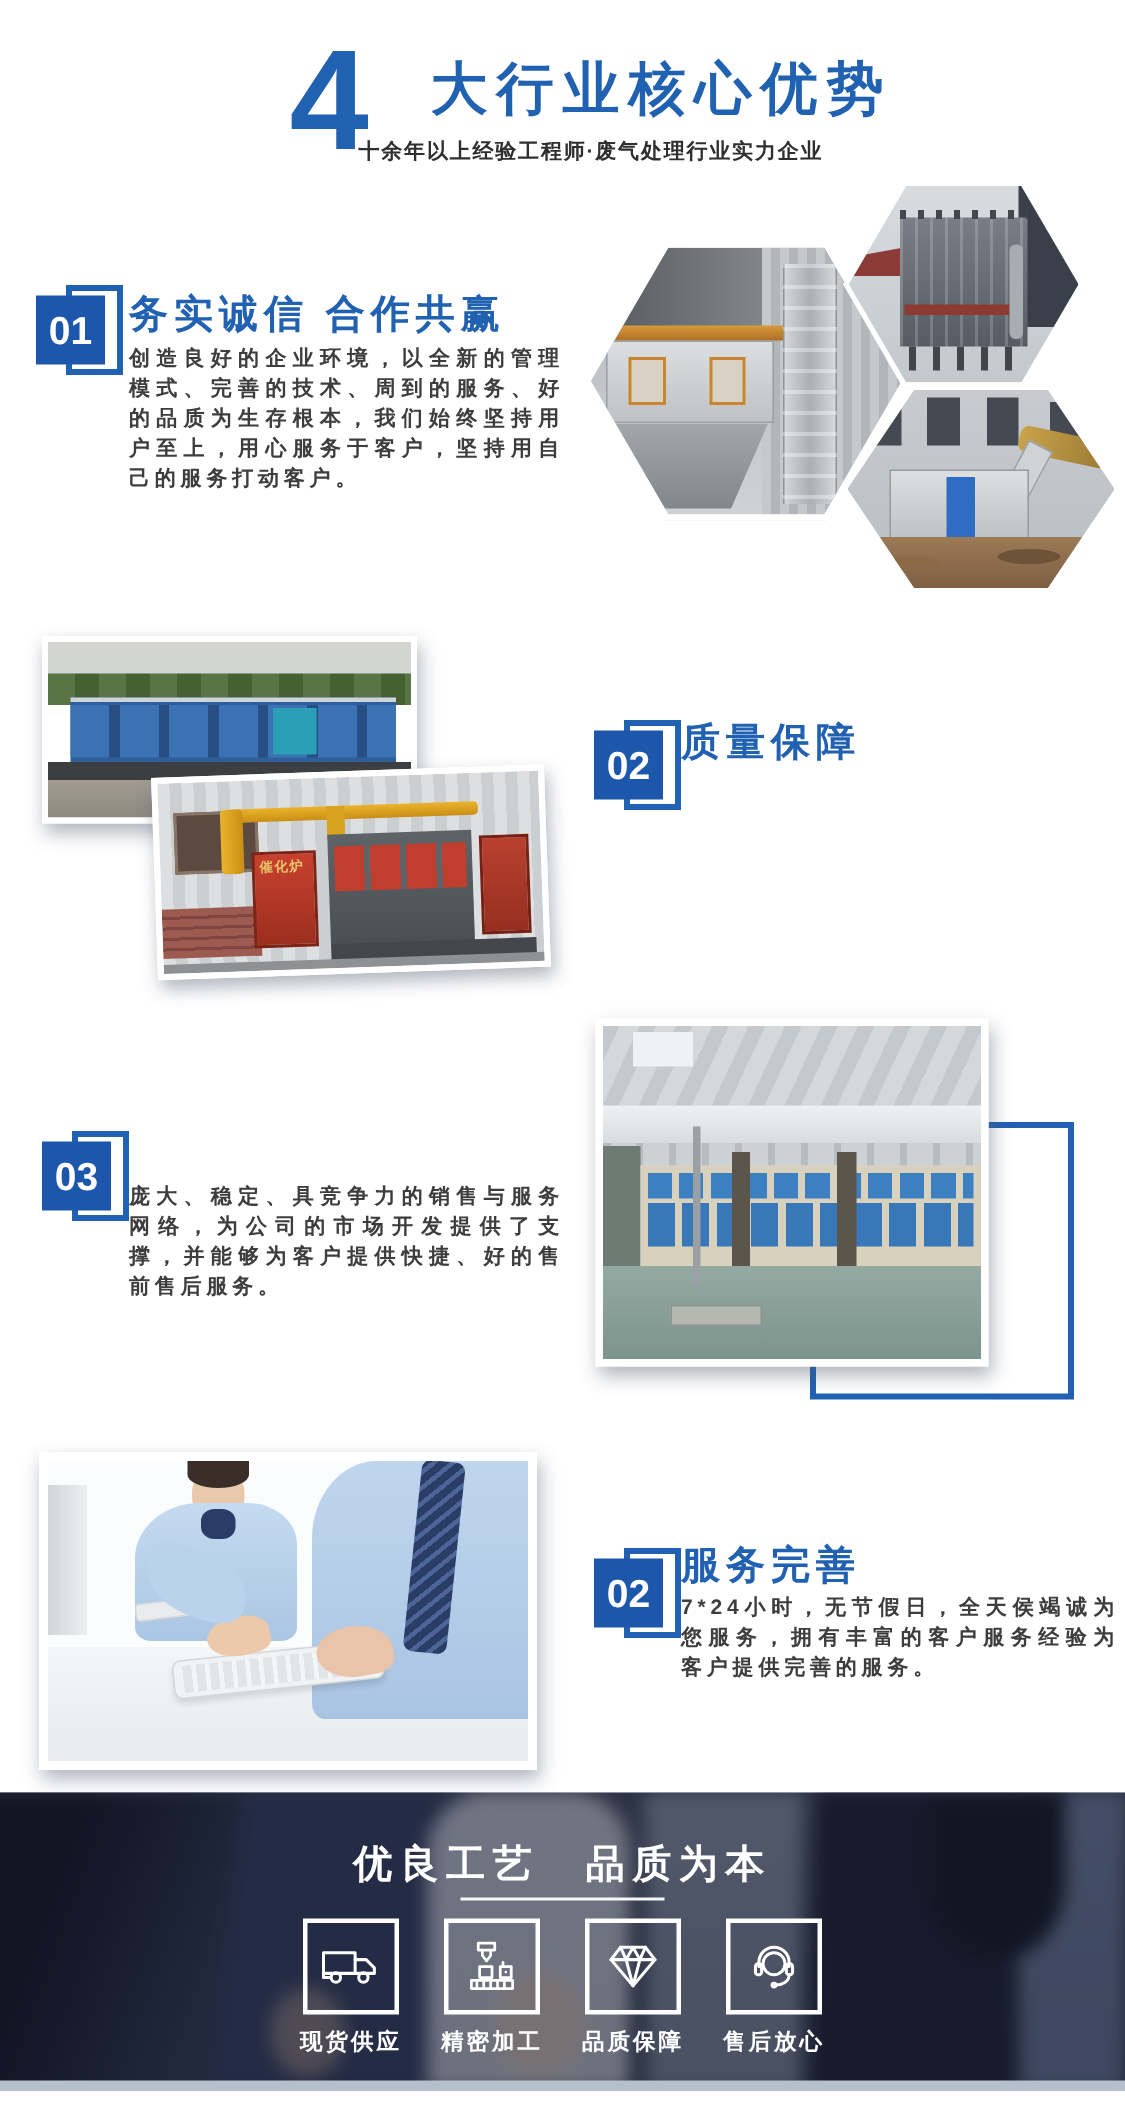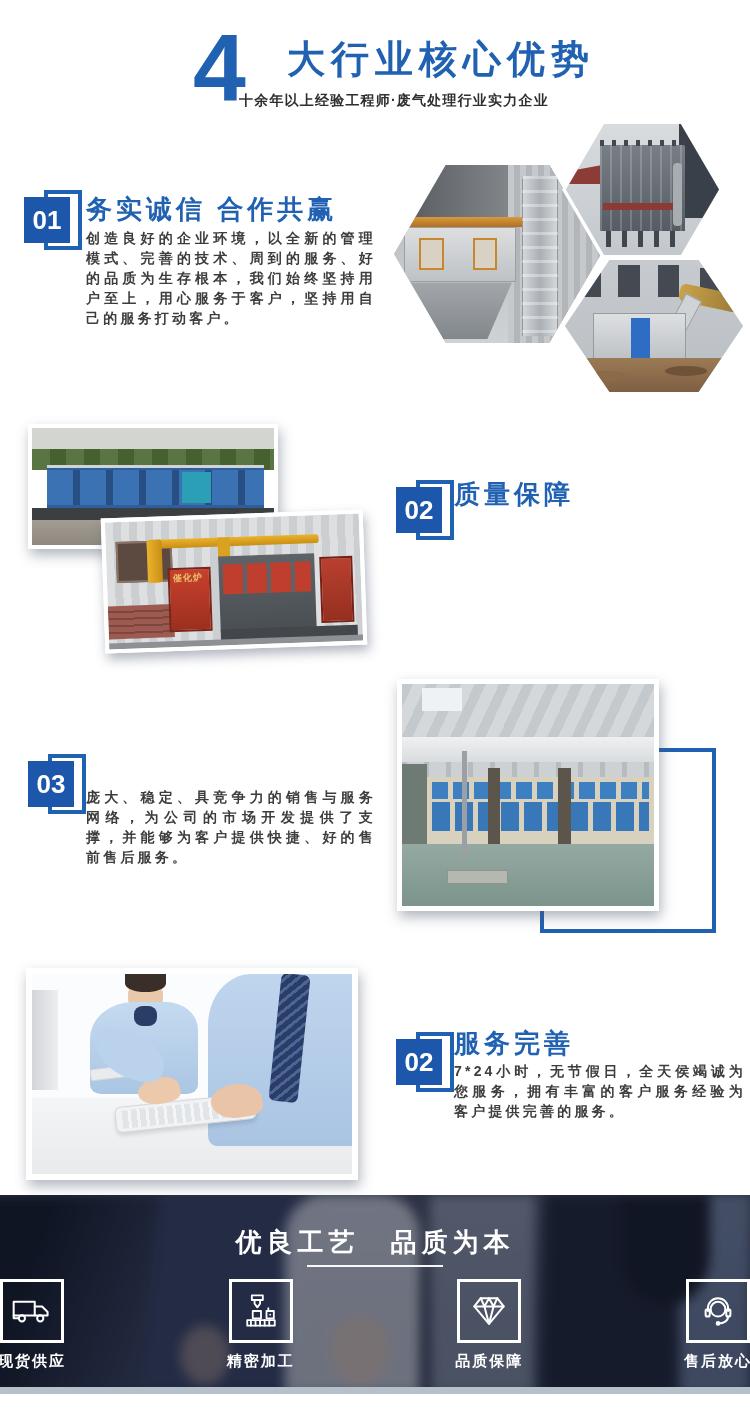--- a/index.html
+++ b/index.html
@@ -51,21 +51,21 @@
   .machine-label{position:absolute;left:26%;top:41%;font-size:9px;font-weight:bold;color:#e8c36a;letter-spacing:1px;z-index:5;}
 
   
   .footer{position:absolute;left:0;top:1195px;width:750px;height:199px;overflow:hidden;
     background:linear-gradient(180deg,#3d4356 0%,#272d40 55%,#20263a 100%);}
   .f-bgwrap{position:absolute;inset:0;filter:blur(6px);}
   .f-overlay{position:absolute;inset:0;background:rgba(20,26,44,.38);}
   .f-title{position:absolute;top:30px;width:100%;text-align:center;color:#fff;font-size:26px;font-weight:bold;
     letter-spacing:5px;z-index:4;}
   .f-divider{position:absolute;top:70px;left:307px;width:136px;height:2px;background:#fff;opacity:.95;z-index:4;}
-  .f-row{position:absolute;top:84px;left:0;width:100%;display:flex;justify-content:space-between;gap:30px;z-index:4;}
+  .f-row{position:absolute;top:84px;left:0;width:100%;display:flex;justify-content:center;gap:30px;z-index:4;}
   .f-item{display:flex;flex-direction:column;align-items:center;width:64px;}
   .f-box{width:64px;height:64px;border:3px solid #fff;display:flex;align-items:center;justify-content:center;}
   .f-label{margin-top:9px;font-size:15px;font-weight:bold;color:#fff;letter-spacing:2px;white-space:nowrap;}
   .f-strip{position:absolute;bottom:0;left:0;width:100%;height:7px;background:#b6c0ca;z-index:5;}
 </style>
 </head>
 <body>
 
 <div id="canvas">
 

